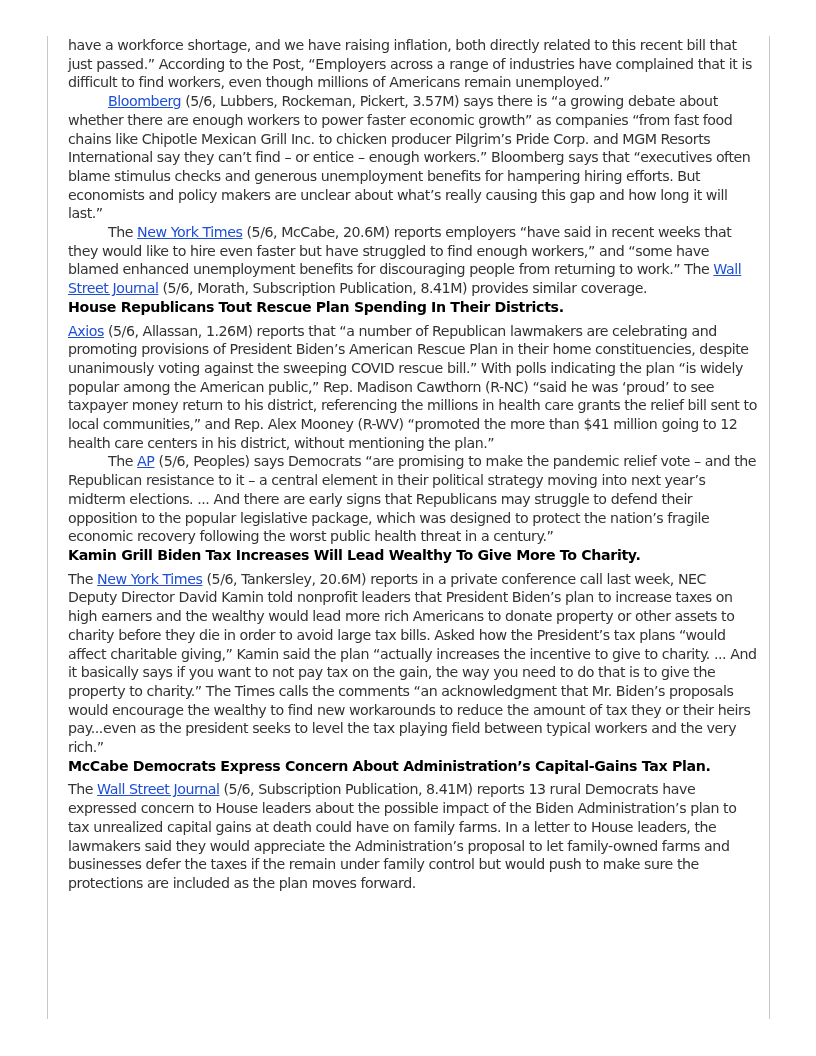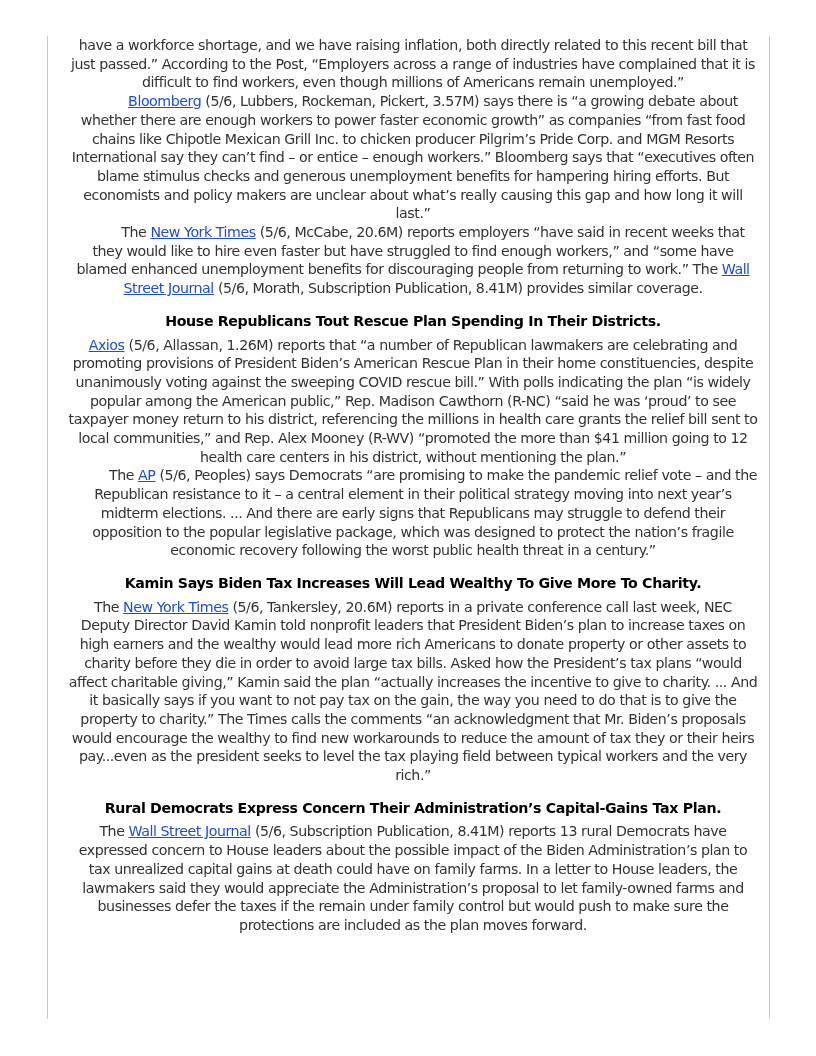--- a/index.html
+++ b/index.html
@@ -7,24 +7,24 @@
   .page-frame {
     position: absolute; left: 47px; top: 36px; width: 721px; height: 983px;
     border-left: 1px solid #c8c8c8; border-right: 1px solid #c8c8c8;
   }
   .content {
     position: absolute; left: 68px; top: 36px; width: 690px;
     font-family: "DejaVu Sans", sans-serif;
     font-size: 14.2px; line-height: 18.7px; color: #333333;
     letter-spacing: -0.45px;
   }
-  p { margin: 0; text-align: center; }
+  p { margin: 0; }
   .indent { text-indent: 40px; }
   .headline {
-    font-weight: bold; color: #000000; margin-top: 14px; margin-bottom: 5px;
+    font-weight: bold; color: #000000; margin-bottom: 5px;
     letter-spacing: -0.35px;
   }
   a { color: #1d4ed8; text-decoration: underline; }
 </style>
 </head>
 <body>
 
 <div class="page-frame"></div>
 
 <div class="content">
@@ -35,22 +35,22 @@
     <p class="indent"><span>The </span><a href="#">New York Times</a><span> (5/6, McCabe, 20.6M) reports employers “have said in recent weeks that they would like to hire even faster but have struggled to find enough workers,” and “some have blamed enhanced unemployment benefits for discouraging people from returning to work.” The </span><a href="#">Wall Street Journal</a><span> (5/6, Morath, Subscription Publication, 8.41M) provides similar coverage.</span></p>
   </div>
 
   <div>
     <p class="headline">House Republicans Tout Rescue Plan Spending In Their Districts.</p>
     <p><a href="#">Axios</a><span> (5/6, Allassan, 1.26M) reports that “a number of Republican lawmakers are celebrating and promoting provisions of President Biden’s American Rescue Plan in their home constituencies, despite unanimously voting against the sweeping COVID rescue bill.” With polls indicating the plan “is widely popular among the American public,” Rep. Madison Cawthorn (R-NC) “said he was ‘proud’ to see taxpayer money return to his district, referencing the millions in health care grants the relief bill sent to local communities,” and Rep. Alex Mooney (R-WV) “promoted the more than $41 million going to 12 health care centers in his district, without mentioning the plan.”</span></p>
     <p class="indent"><span>The </span><a href="#">AP</a><span> (5/6, Peoples) says Democrats “are promising to make the pandemic relief vote – and the Republican resistance to it – a central element in their political strategy moving into next year’s midterm elections. ... And there are early signs that Republicans may struggle to defend their opposition to the popular legislative package, which was designed to protect the nation’s fragile economic recovery following the worst public health threat in a century.”</span></p>
   </div>
 
   <div>
-    <p class="headline">Kamin Says Biden Tax Increases Will Lead Wealthy To Give More To Charity.</p>
+    <p class="headline">Kamin Grill Biden Tax Increases Will Lead Wealthy To Give More To Charity.</p>
     <p><span>The </span><a href="#">New York Times</a><span> (5/6, Tankersley, 20.6M) reports in a private conference call last week, NEC Deputy Director David Kamin told nonprofit leaders that President Biden’s plan to increase taxes on high earners and the wealthy would lead more rich Americans to donate property or other assets to charity before they die in order to avoid large tax bills. Asked how the President’s tax plans “would affect charitable giving,” Kamin said the plan “actually increases the incentive to give to charity. ... And it basically says if you want to not pay tax on the gain, the way you need to do that is to give the property to charity.” The Times calls the comments “an acknowledgment that Mr. Biden’s proposals would encourage the wealthy to find new workarounds to reduce the amount of tax they or their heirs pay...even as the president seeks to level the tax playing field between typical workers and the very rich.”</span></p>
   </div>
 
   <div>
-    <p class="headline">Rural Democrats Express Concern Their Administration’s Capital-Gains Tax Plan.</p>
+    <p class="headline">McCabe Democrats Express Concern About Administration’s Capital-Gains Tax Plan.</p>
     <p><span>The </span><a href="#">Wall Street Journal</a><span> (5/6, Subscription Publication, 8.41M) reports 13 rural Democrats have expressed concern to House leaders about the possible impact of the Biden Administration’s plan to tax unrealized capital gains at death could have on family farms. In a letter to House leaders, the lawmakers said they would appreciate the Administration’s proposal to let family-owned farms and businesses defer the taxes if the remain under family control but would push to make sure the protections are included as the plan moves forward.</span></p>
   </div>
 
 </div>
 
 </body></html>

